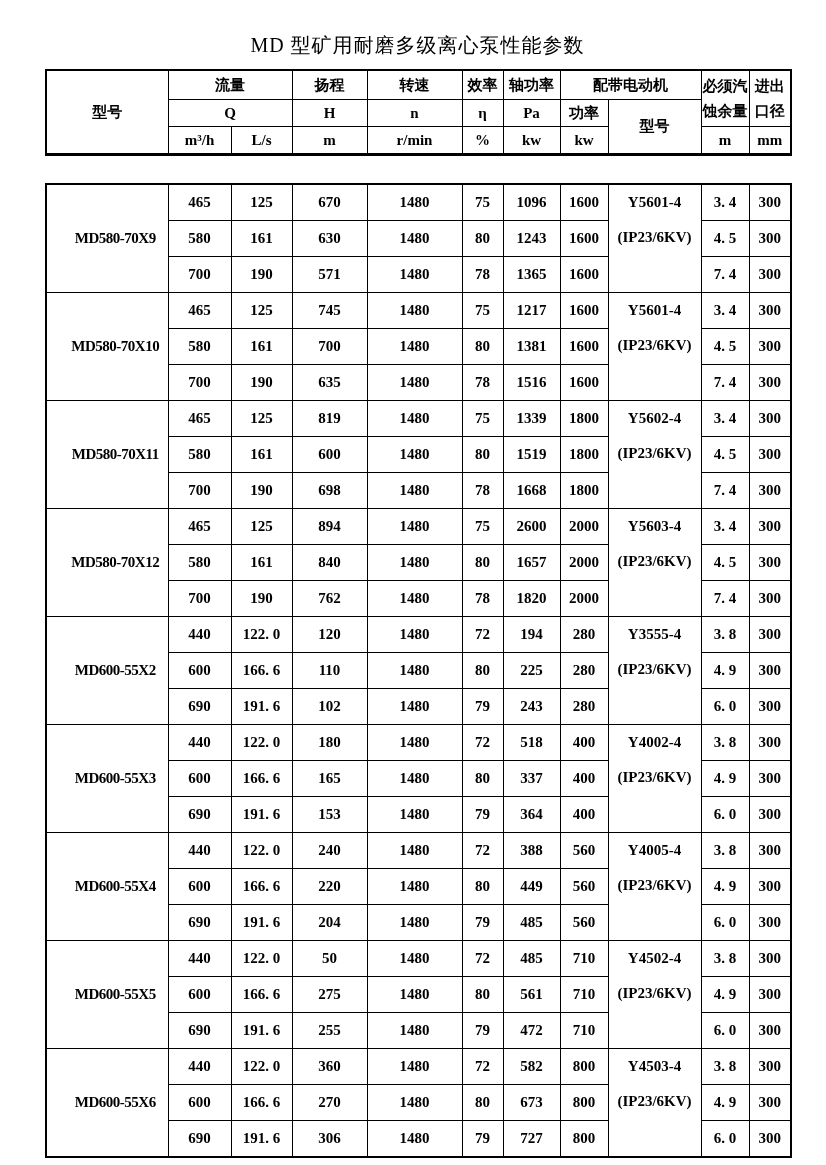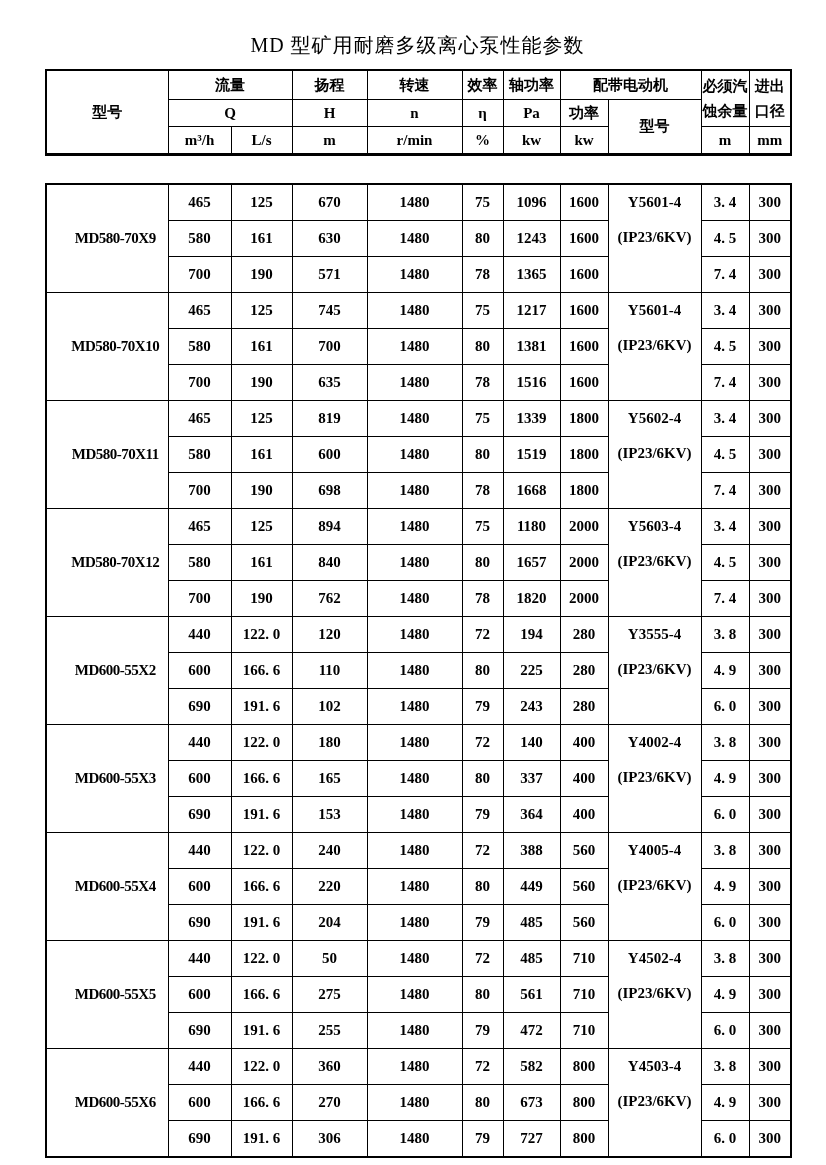--- a/index.html
+++ b/index.html
@@ -259,21 +259,21 @@
           <td>7. 4</td>
           <td>300</td>
         </tr>
         <tr>
           <td rowspan="3" class="model">MD580-70X12</td>
           <td>465</td>
           <td>125</td>
           <td>894</td>
           <td>1480</td>
           <td>75</td>
-          <td>1180</td>
+          <td>2600</td>
           <td>2000</td>
           <td rowspan="3" class="motor">
             <div class="motor-line">Y5603-4</div>
             <div class="motor-line">(IP23/6KV)</div>
           </td>
           <td>3. 4</td>
           <td>300</td>
         </tr>
         <tr>
           <td>580</td>
@@ -335,21 +335,21 @@
           <td>6. 0</td>
           <td>300</td>
         </tr>
         <tr>
           <td rowspan="3" class="model">MD600-55X3</td>
           <td>440</td>
           <td>122. 0</td>
           <td>180</td>
           <td>1480</td>
           <td>72</td>
-          <td>140</td>
+          <td>518</td>
           <td>400</td>
           <td rowspan="3" class="motor">
             <div class="motor-line">Y4002-4</div>
             <div class="motor-line">(IP23/6KV)</div>
           </td>
           <td>3. 8</td>
           <td>300</td>
         </tr>
         <tr>
           <td>600</td>

